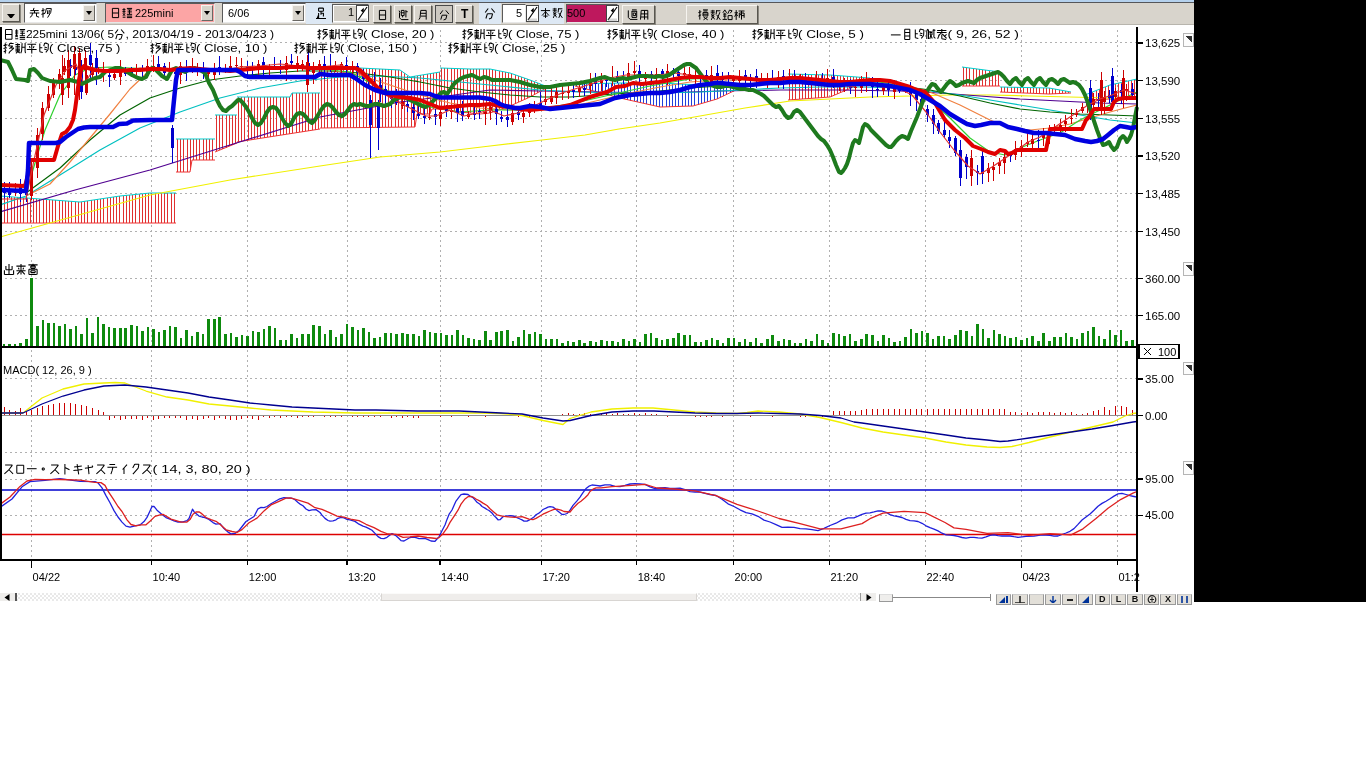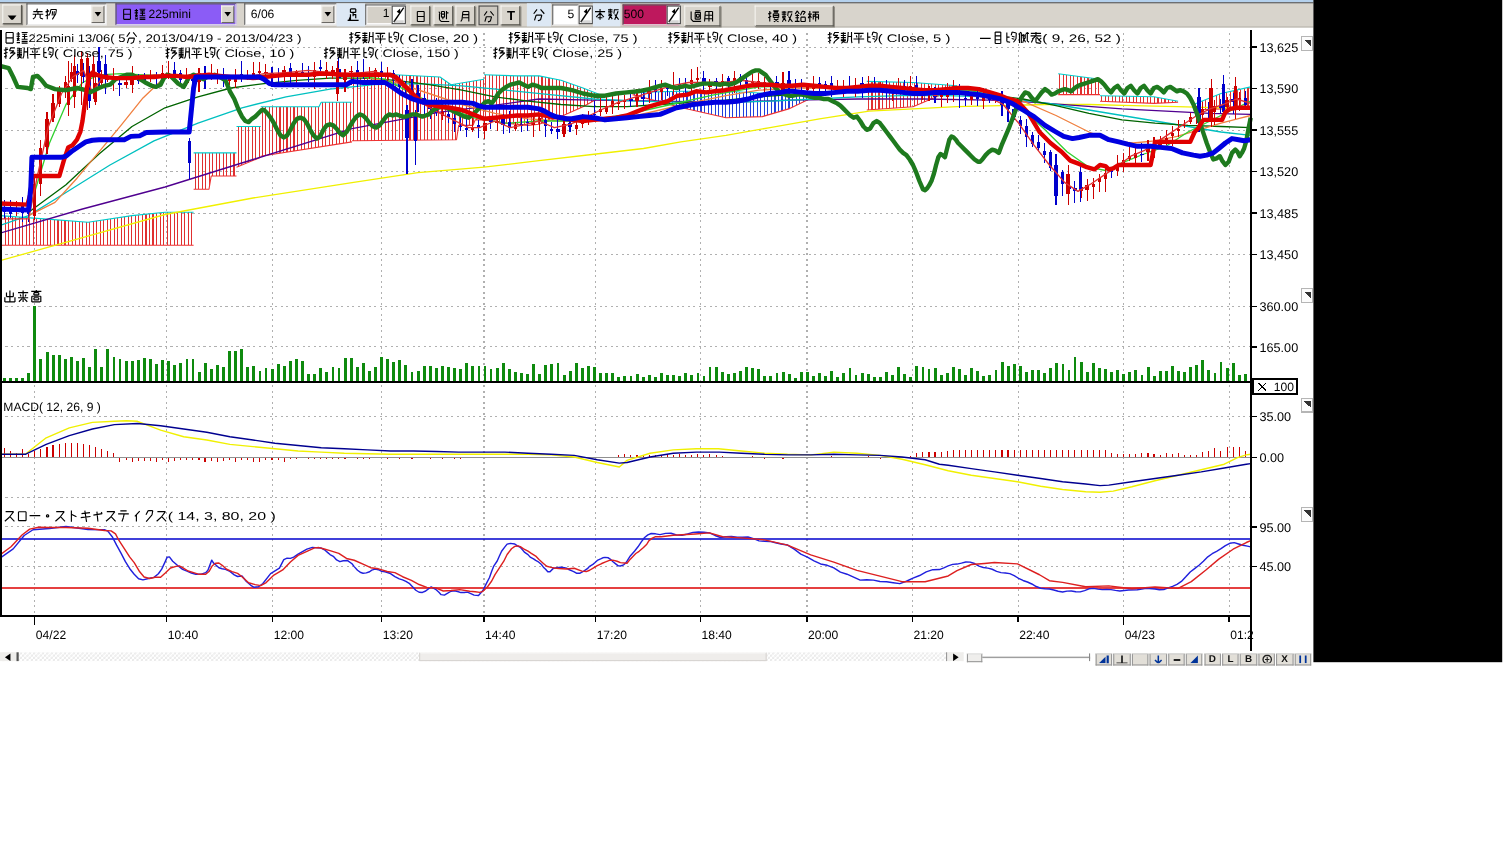--- a/index.html
+++ b/index.html
@@ -14,21 +14,21 @@
         <svg style="position:absolute;left:4px;top:3px" width="26" height="14">
           <path d="M5.0 0.9L4.2 3.6M1.3 3.6L9.7 3.6M5.5 3.6L5.5 6.0M0.7 6.0L10.3 6.0M3.5 6.0L2.9 8.8M2.9 8.8L0.9 10.4M7.5 6.0L7.5 9.3M7.5 9.3L10.1 10.2" stroke="#000" stroke-width="1.00" fill="none"></path>
           <path d="M14.0 1.1L14.0 10.6M12.4 3.8L15.7 2.9M12.4 7.3L15.7 6.4M17.3 1.6L16.6 4.9M16.6 4.9L15.3 7.1M17.3 1.6L22.3 1.6M22.3 1.6L21.7 5.5M21.7 5.5L18.6 10.6M18.8 3.2L18.4 7.1M20.4 3.2L19.9 7.1" stroke="#000" stroke-width="1.00" fill="none"></path>
         </svg>
         <div style="position:absolute;right:1px;top:1px;width:12px;height:16px;background:#d8d4cc;border:1px solid;border-color:#f6f4f0 #6a6864 #6a6864 #f6f4f0">
           <svg style="display:block" width="10" height="14">
             <path d="M2 5L8 5L5 9Z" fill="#000"></path>
           </svg>
         </div>
       </div>
-      <div style="position:absolute;left:105px;top:3px;width:110px;height:20px;background:#8b5cf6;border:1px solid;border-color:#5a5a5a #e8e8e8 #e8e8e8 #5a5a5a">
+      <div style="position:absolute;left:105px;top:3px;width:110px;height:20px;background:#fca5a5;border:1px solid;border-color:#5a5a5a #e8e8e8 #e8e8e8 #5a5a5a">
         <svg style="position:absolute;left:4px;top:3px" width="26" height="14">
           <path d="M2.4 1.4L8.6 1.4M2.4 1.4L2.4 10.6M8.6 1.4L8.6 10.6M2.4 6.0L8.6 6.0M2.4 10.6L8.6 10.6" stroke="#000" stroke-width="1.00" fill="none"></path>
           <path d="M14.0 1.1L14.0 7.1M12.4 2.7L15.5 2.7M12.4 4.7L15.5 4.7M12.9 6.6L15.1 8.8M15.1 6.6L12.9 8.8M12.7 10.2L15.5 10.2M16.9 1.4L22.1 1.4M17.5 2.9L21.7 2.9M19.5 2.9L19.5 7.1M17.5 4.9L21.9 4.9M16.9 7.3L22.1 7.3M16.9 9.1L22.1 9.1M16.9 10.6L22.1 10.6" stroke="#000" stroke-width="1.00" fill="none"></path>
         </svg>
         <div style="position:absolute;left:29px;top:3px;font-size:11px">225mini</div>
         <div style="position:absolute;right:1px;top:1px;width:12px;height:16px;background:#d8d4cc;border:1px solid;border-color:#f6f4f0 #6a6864 #6a6864 #f6f4f0">
           <svg style="display:block" width="10" height="14">
             <path d="M2 5L8 5L5 9Z" fill="#000"></path>
           </svg>
         </div>

